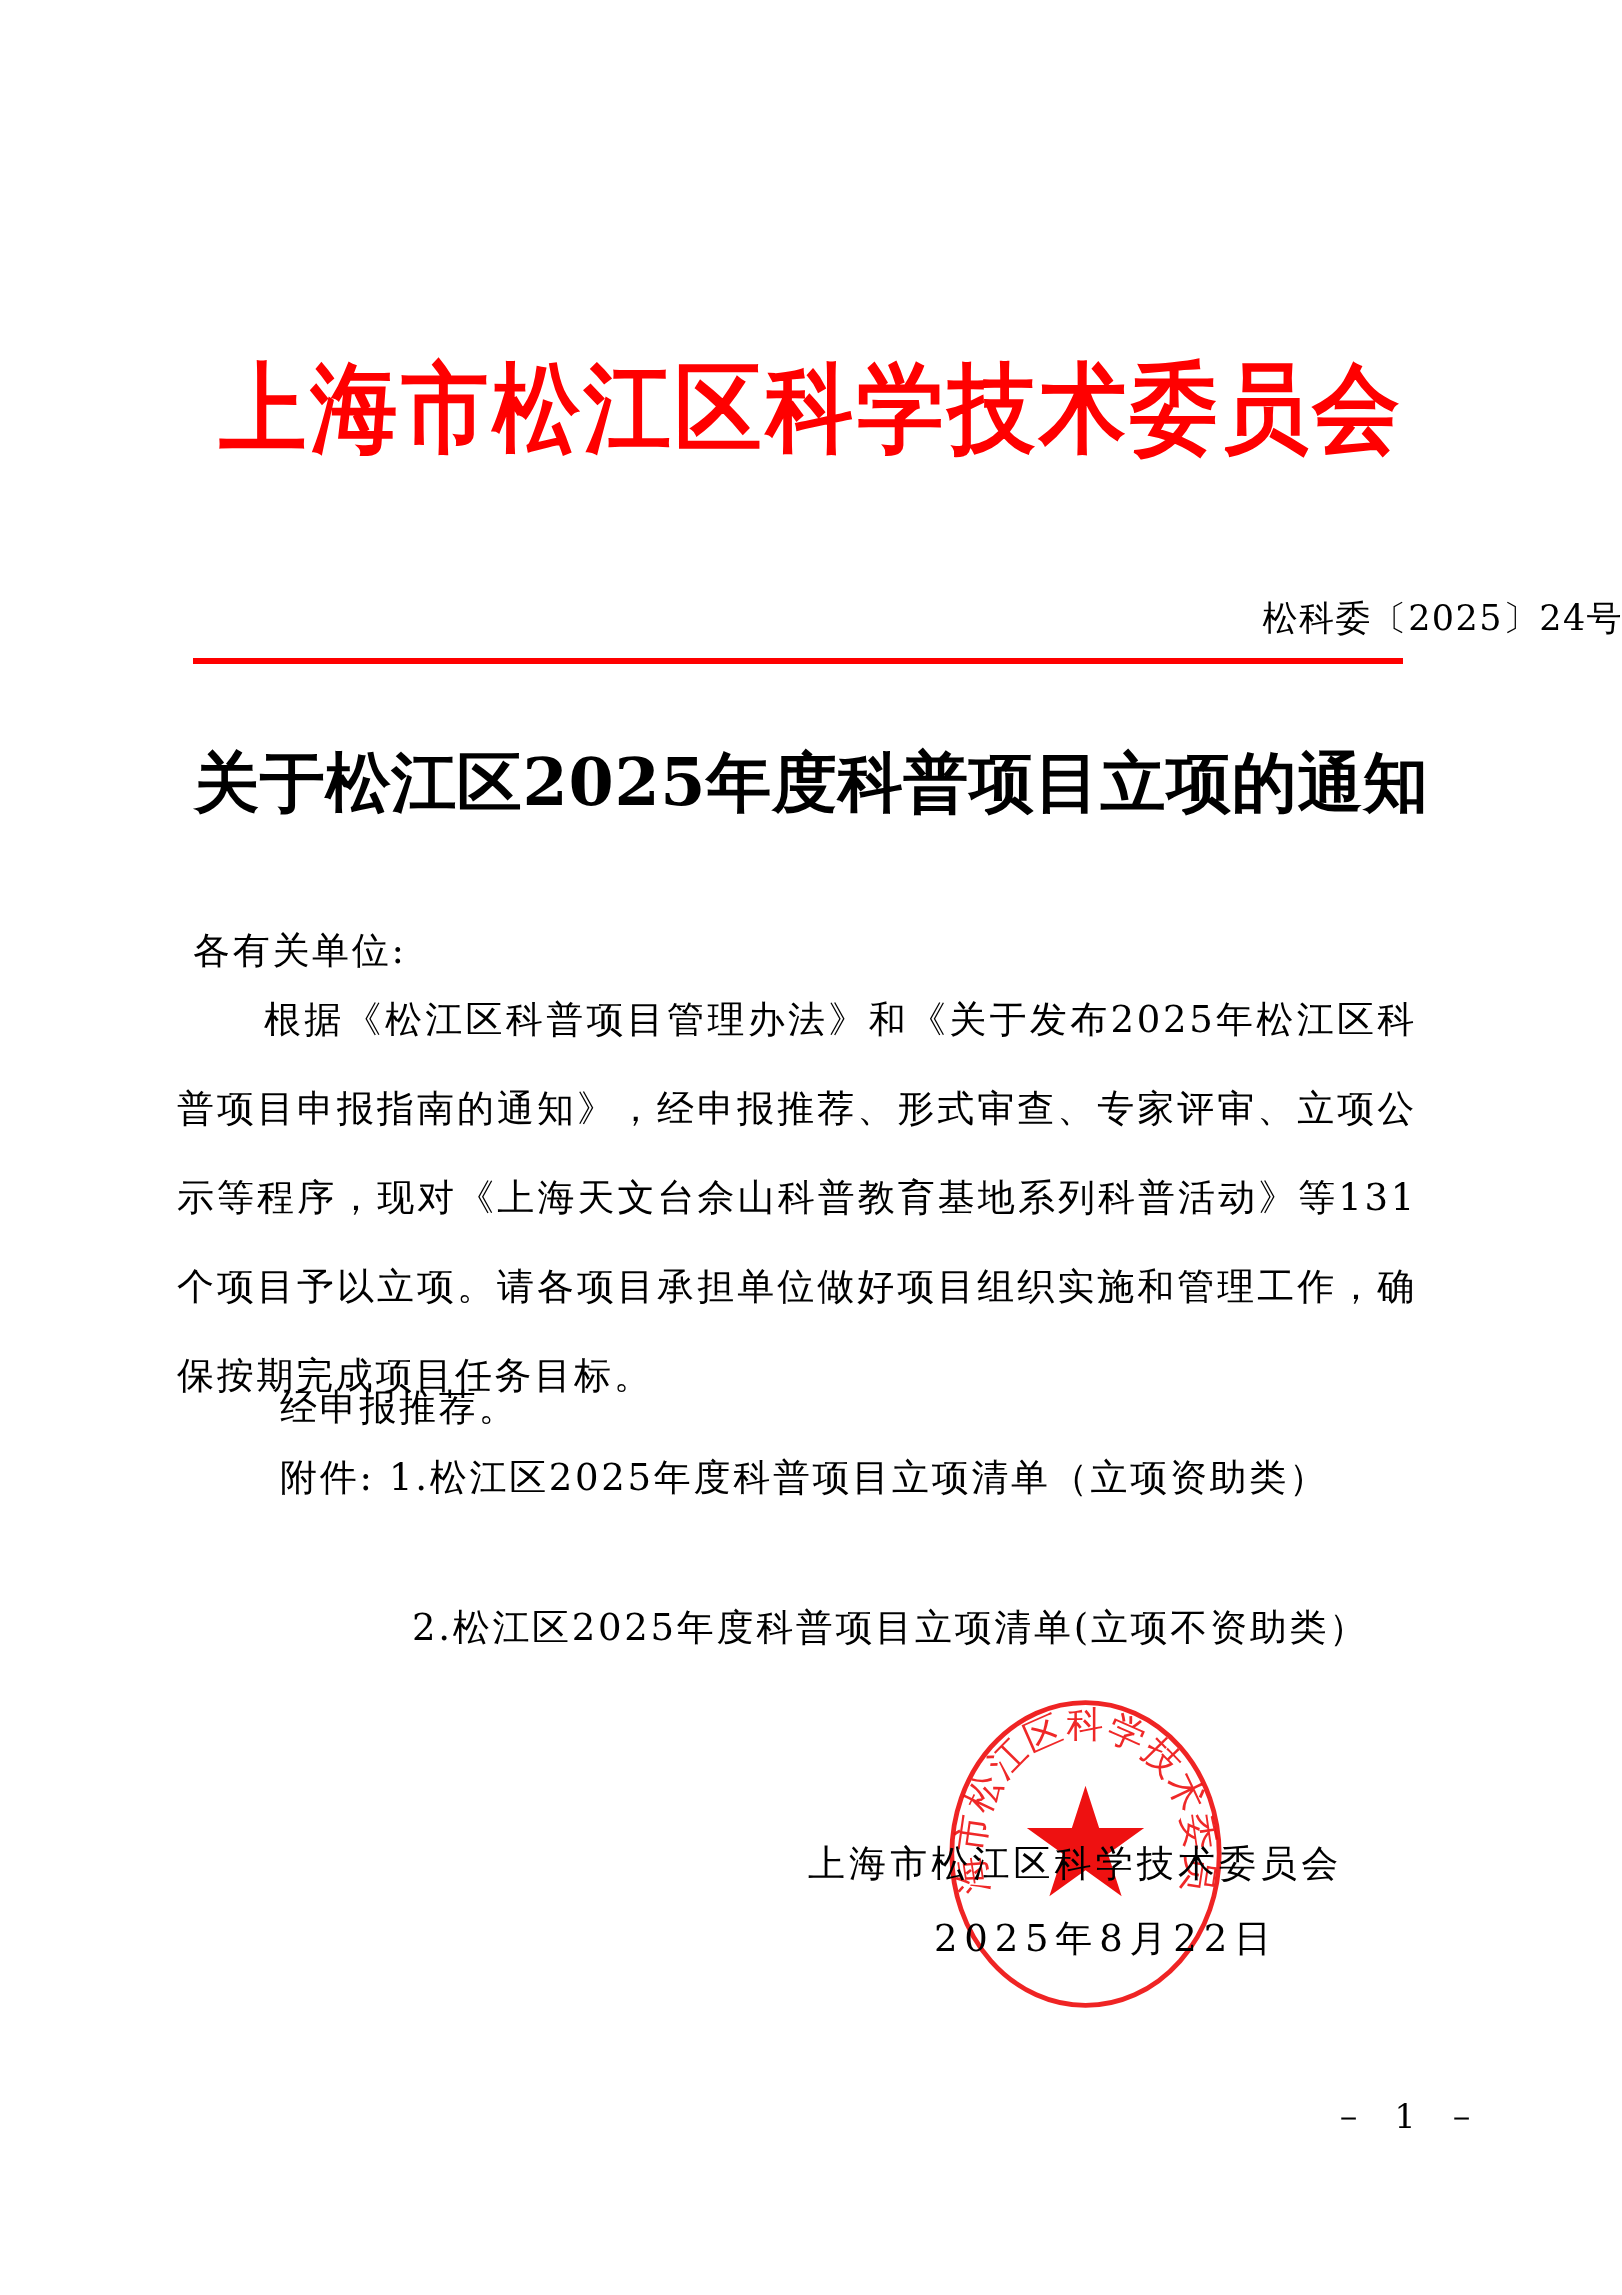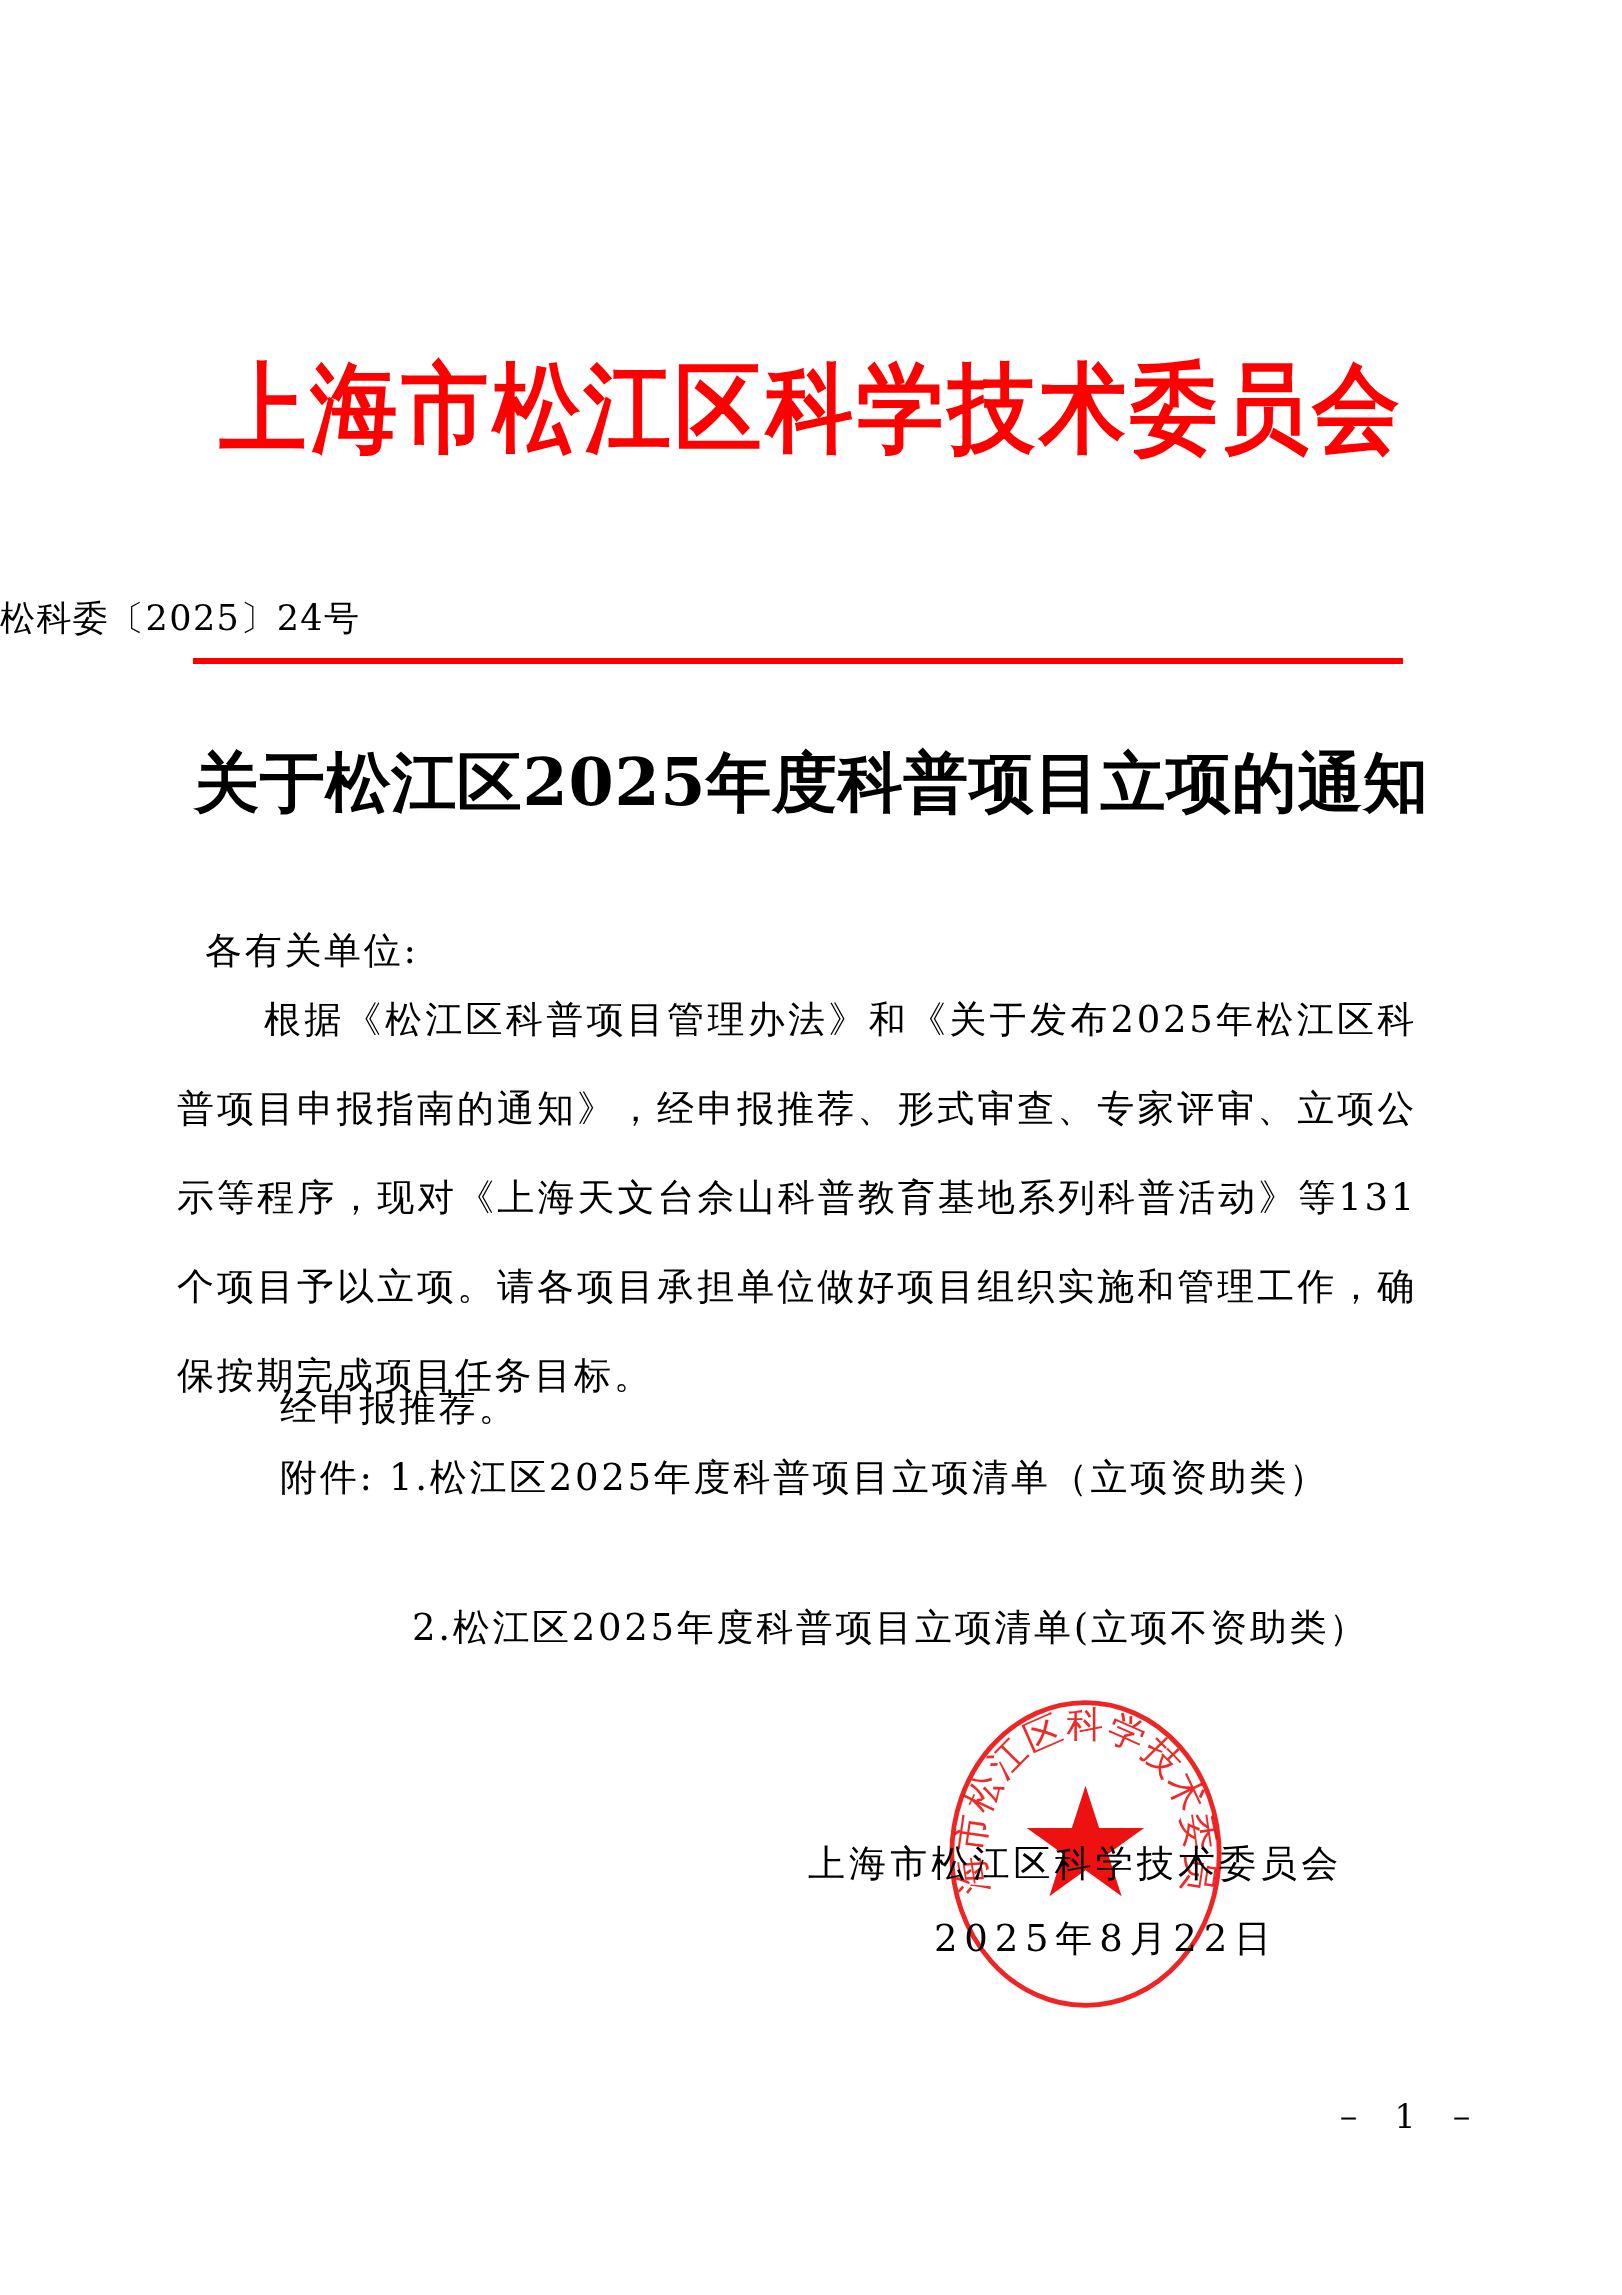--- a/index.html
+++ b/index.html
@@ -3,27 +3,27 @@
   <meta charset="utf-8">
   <style>
     html, body { margin: 0; padding: 0; background: #ffffff; }
     body { width: 1623px; height: 2295px; position: relative; overflow: hidden;
            font-family: "DejaVu Serif", "Liberation Serif", serif; color: #000; }
     .abs { position: absolute; }
     .masthead { left: 0; width: 1623px; top: 354px; text-align: center;
                 color: #ff0000; font-family: "DejaVu Sans", sans-serif; font-weight: bold;
                 font-size: 87px; letter-spacing: 4.1px; line-height: 109px;
                 transform: scaleY(1.12); transform-origin: center; }
-    .docno { left: 0; width: 1623px; top: 594px; text-align: left;
+    .docno { left: 0; width: 1623px; top: 594px; text-align: right;
              font-size: 35px; line-height: 48px; letter-spacing: 1.4px; }
     .redline { left: 193px; top: 658px; width: 1210px; height: 5.5px; background: #ff0000; }
     .title { left: 0; width: 1623px; top: 748px; text-align: center;
              font-size: 65px; font-weight: bold; line-height: 68px; letter-spacing: 0.7px; }
     .body-text { font-size: 37px; line-height: 89px; letter-spacing: 2.7px; }
-    .salutation { left: 193px; top: 906px; margin-left: 12px; }
+    .salutation { left: 193px; top: 906px; }
     .para { left: 177px; top: 975px; width: 1240px; text-indent: 87px;
             text-align: justify; text-align-last: left; }
     .closing { left: 280px; top: 1363px; }
     .attach1 { left: 280px; top: 1433px; }
     .attach2 { left: 412px; top: 1583px; }
     .stamp { left: 945px; top: 1697px; width: 281px; height: 314px; }
     .sign-org { left: 808px; top: 1840px; font-size: 37px; line-height: 48px; letter-spacing: 4.1px; }
     .sign-date { left: 934px; top: 1915px; font-size: 37px; line-height: 48px; letter-spacing: 6.8px; }
     .pagenum { left: 1332px; top: 2096px; font-size: 33px; line-height: 41px; letter-spacing: 9.5px; }
   </style>

